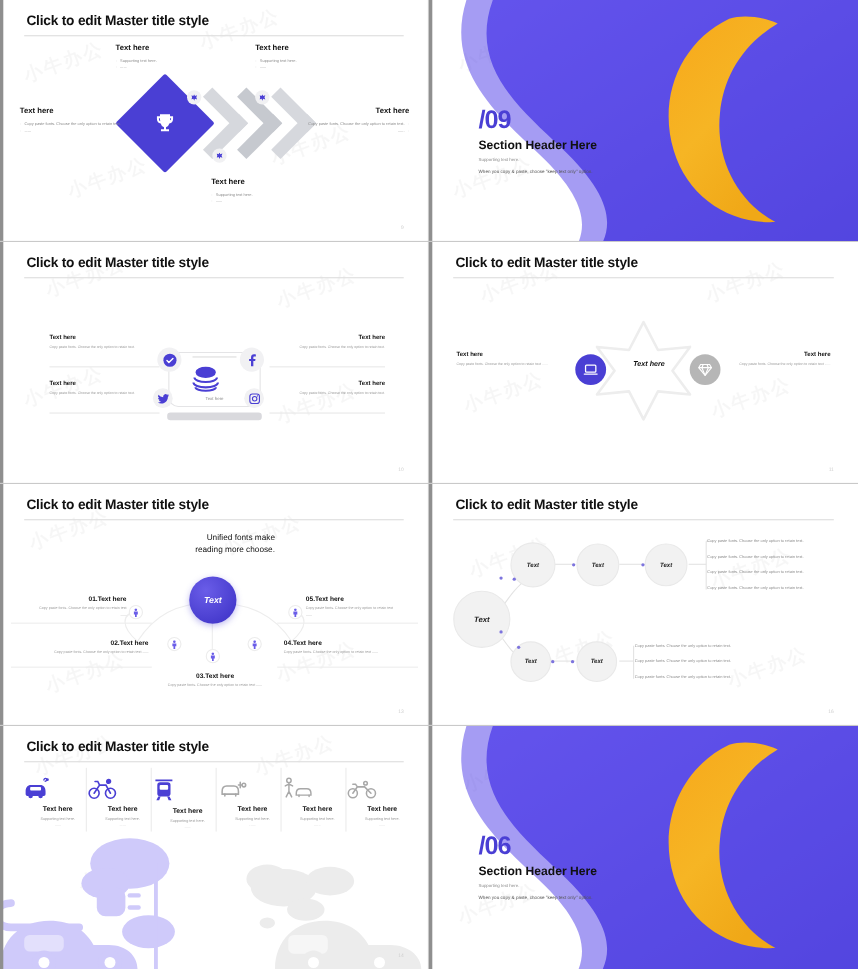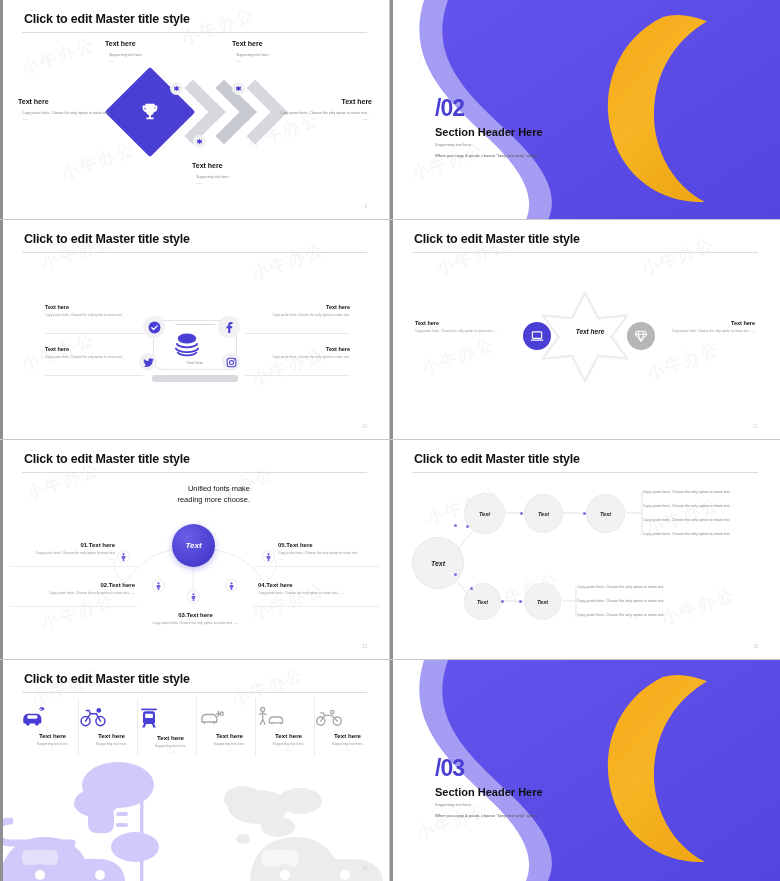--- a/index.html
+++ b/index.html
@@ -314,21 +314,21 @@
         <path d="M390 0 H34 C14 64 62 104 100 140 C138 176 144 200 136 220 H390 Z" fill="#5b4bea" opacity="0.55"></path>
         <g transform="translate(212,15)">
           <path d="M58 2 C16 22 -4 70 10 116 C22 156 58 180 98 178 C64 160 46 122 50 84 C53 52 70 24 100 6 C86 0 70 -2 58 2 Z" transform="translate(0,0) scale(1.05)" fill="url(#gmoon)"></path>
         </g>
       </svg>
     </div>
     <div class="wm">
       <span style="left:25px;top:35px;">小牛办公</span>
       <span style="left:20px;top:150px;">小牛办公</span>
     </div>
-    <div class="sec-num" style="top:95px;">/02</div>
+    <div class="sec-num" style="top:95px;">/09</div>
     <div class="sec-hd" style="top:126px;">Section Header Here</div>
     <div class="sec-s1" style="top:142px;">Supporting text here.</div>
     <div class="sec-s2" style="top:153px;">When you copy &amp; paste, choose "keep text only" option.</div>
   </div>
 
   <div class="slide s3">
     <div class="wm">
       <span style="left:40px;top:20px;">小牛办公</span>
       <span style="left:250px;top:30px;">小牛办公</span>
       <span style="left:20px;top:120px;">小牛办公</span>
@@ -756,19 +756,19 @@
         <path d="M390 0 H34 C14 64 62 104 100 140 C138 176 144 200 136 221 H390 Z" fill="#5b4bea" opacity="0.55"></path>
         <g transform="translate(212,15)">
           <path d="M58 2 C16 22 -4 70 10 116 C22 156 58 180 98 178 C64 160 46 122 50 84 C53 52 70 24 100 6 C86 0 70 -2 58 2 Z" transform="translate(0,0) scale(1.05)" fill="url(#gmoon3)"></path>
         </g>
       </svg>
     </div>
     <div class="wm">
       <span style="left:30px;top:30px;">小牛办公</span>
       <span style="left:25px;top:150px;">小牛办公</span>
     </div>
-    <div class="sec-num" style="top:95px;">/03</div>
+    <div class="sec-num" style="top:95px;">/06</div>
     <div class="sec-hd" style="top:126px;">Section Header Here</div>
     <div class="sec-s1" style="top:142px;">Supporting text here.</div>
     <div class="sec-s2" style="top:153px;">When you copy &amp; paste, choose "keep text only" option.</div>
   </div>
 
 </div>
 
 </body></html>

